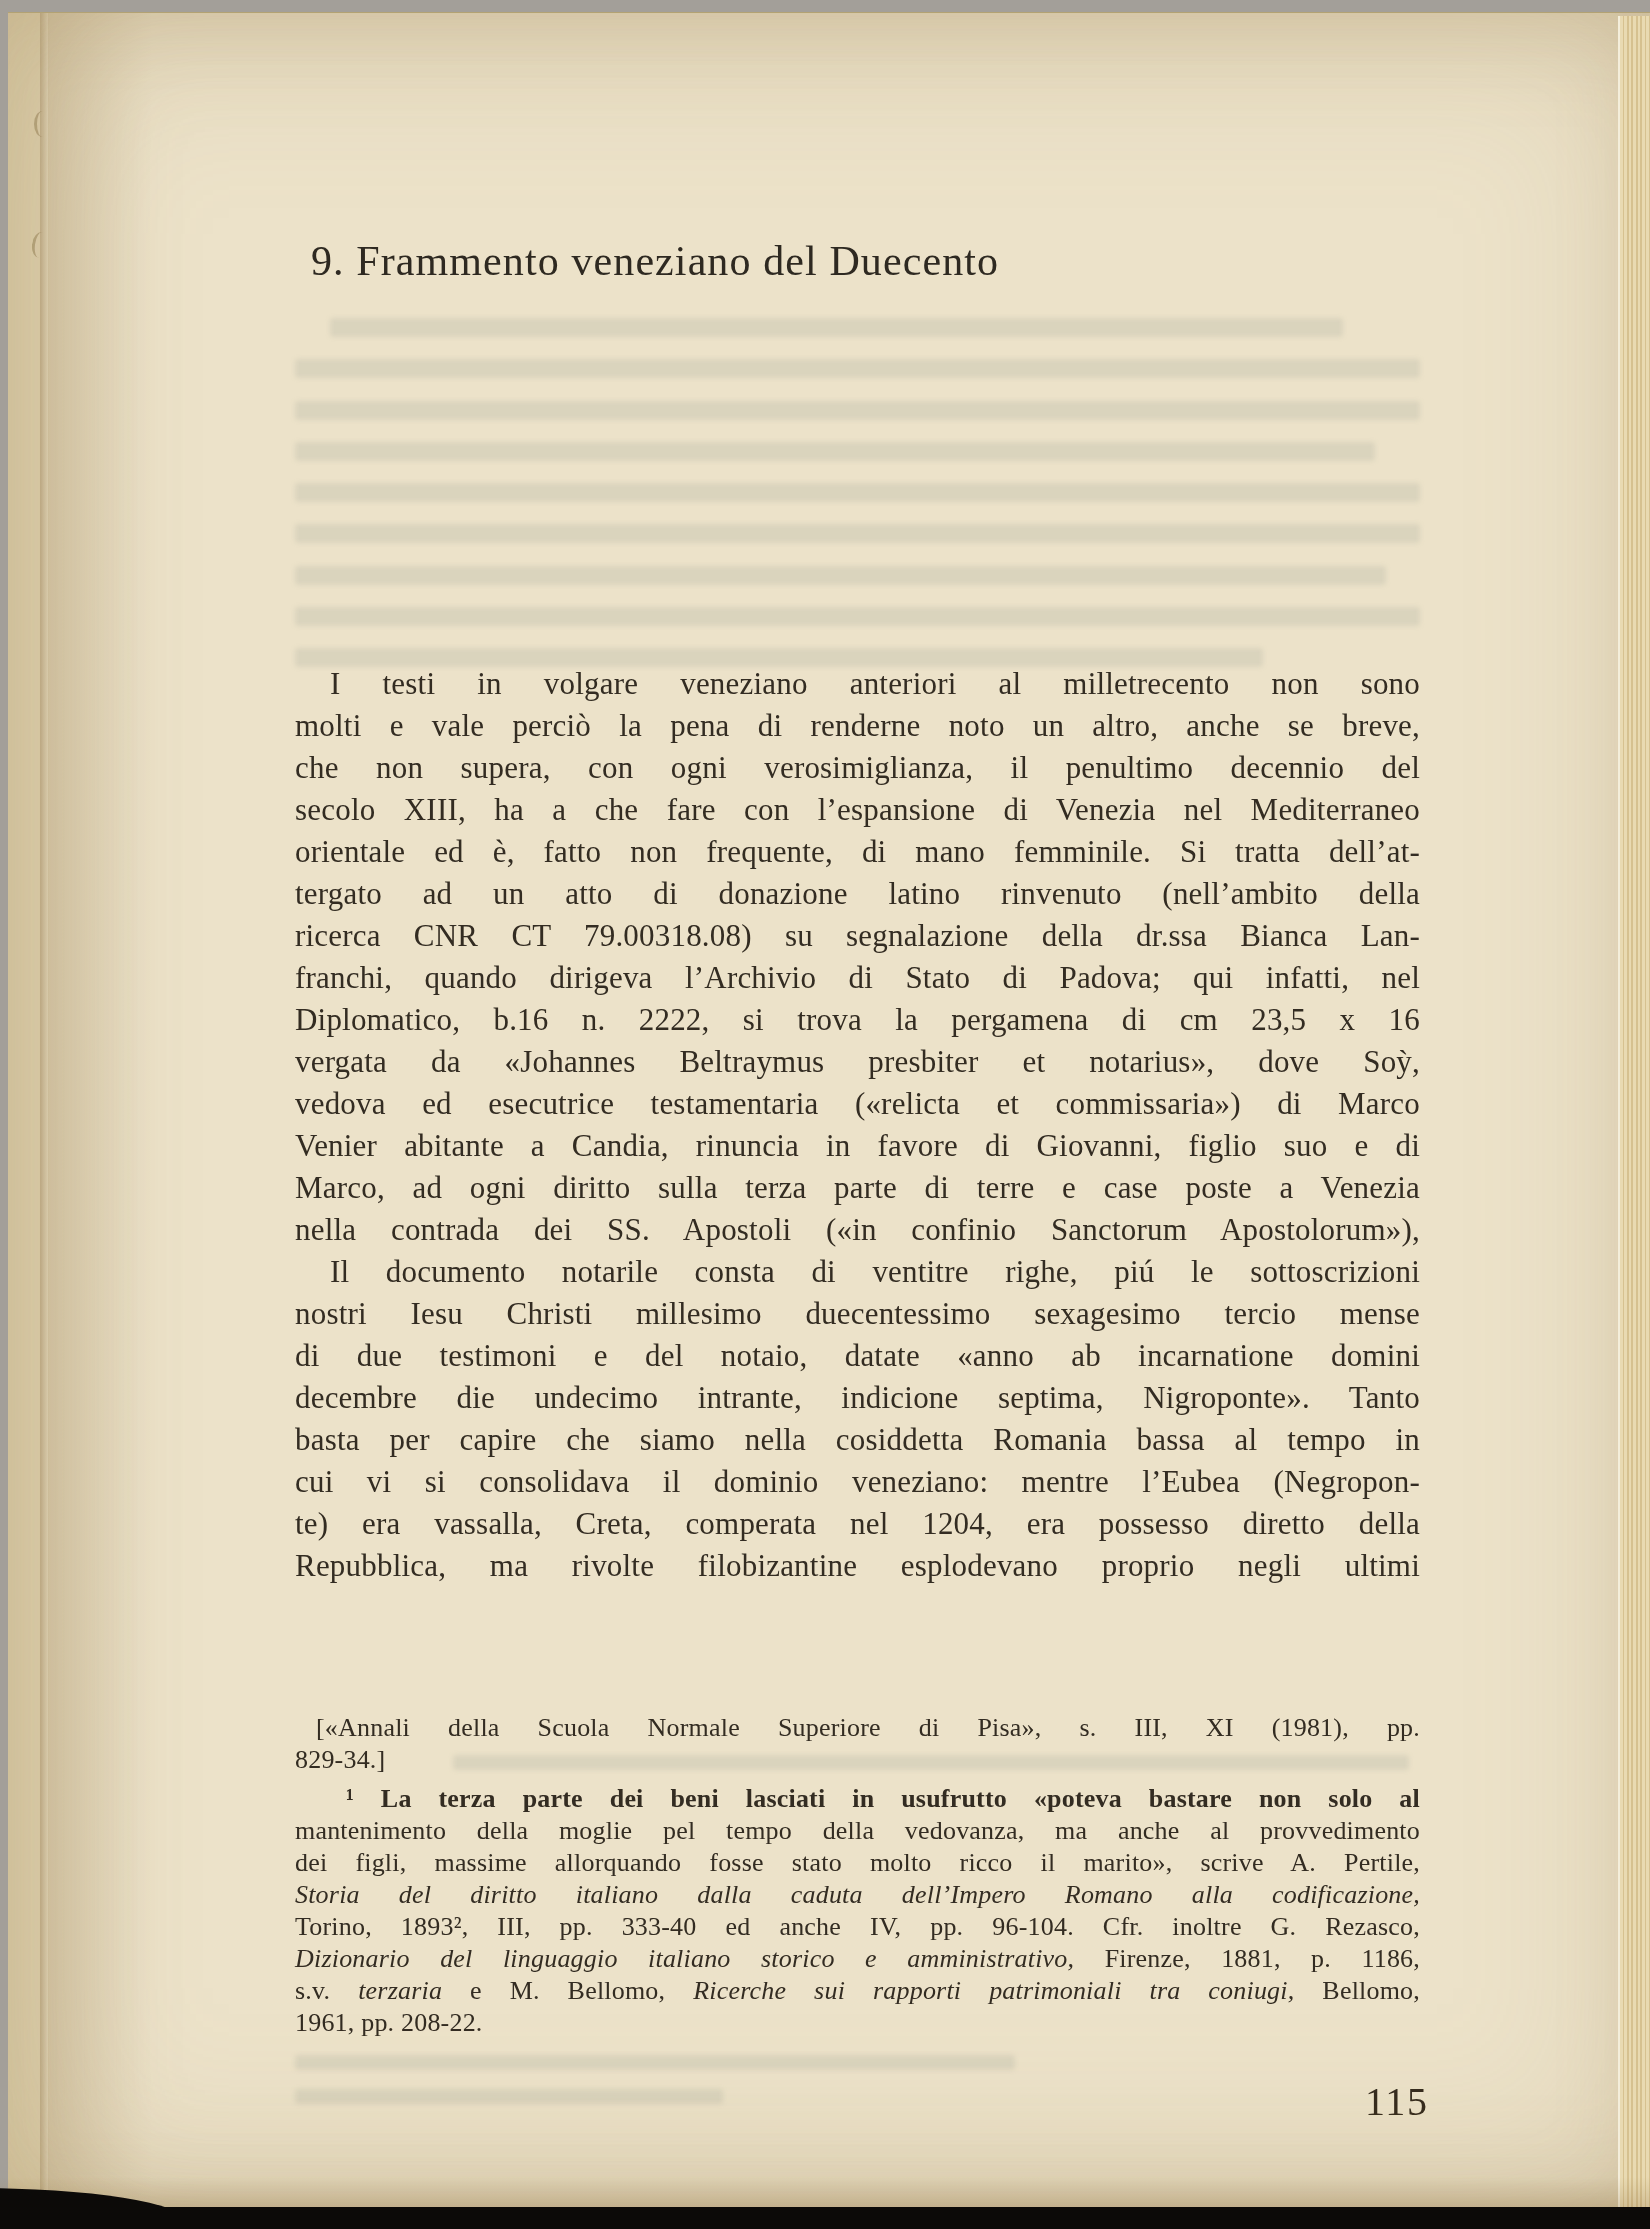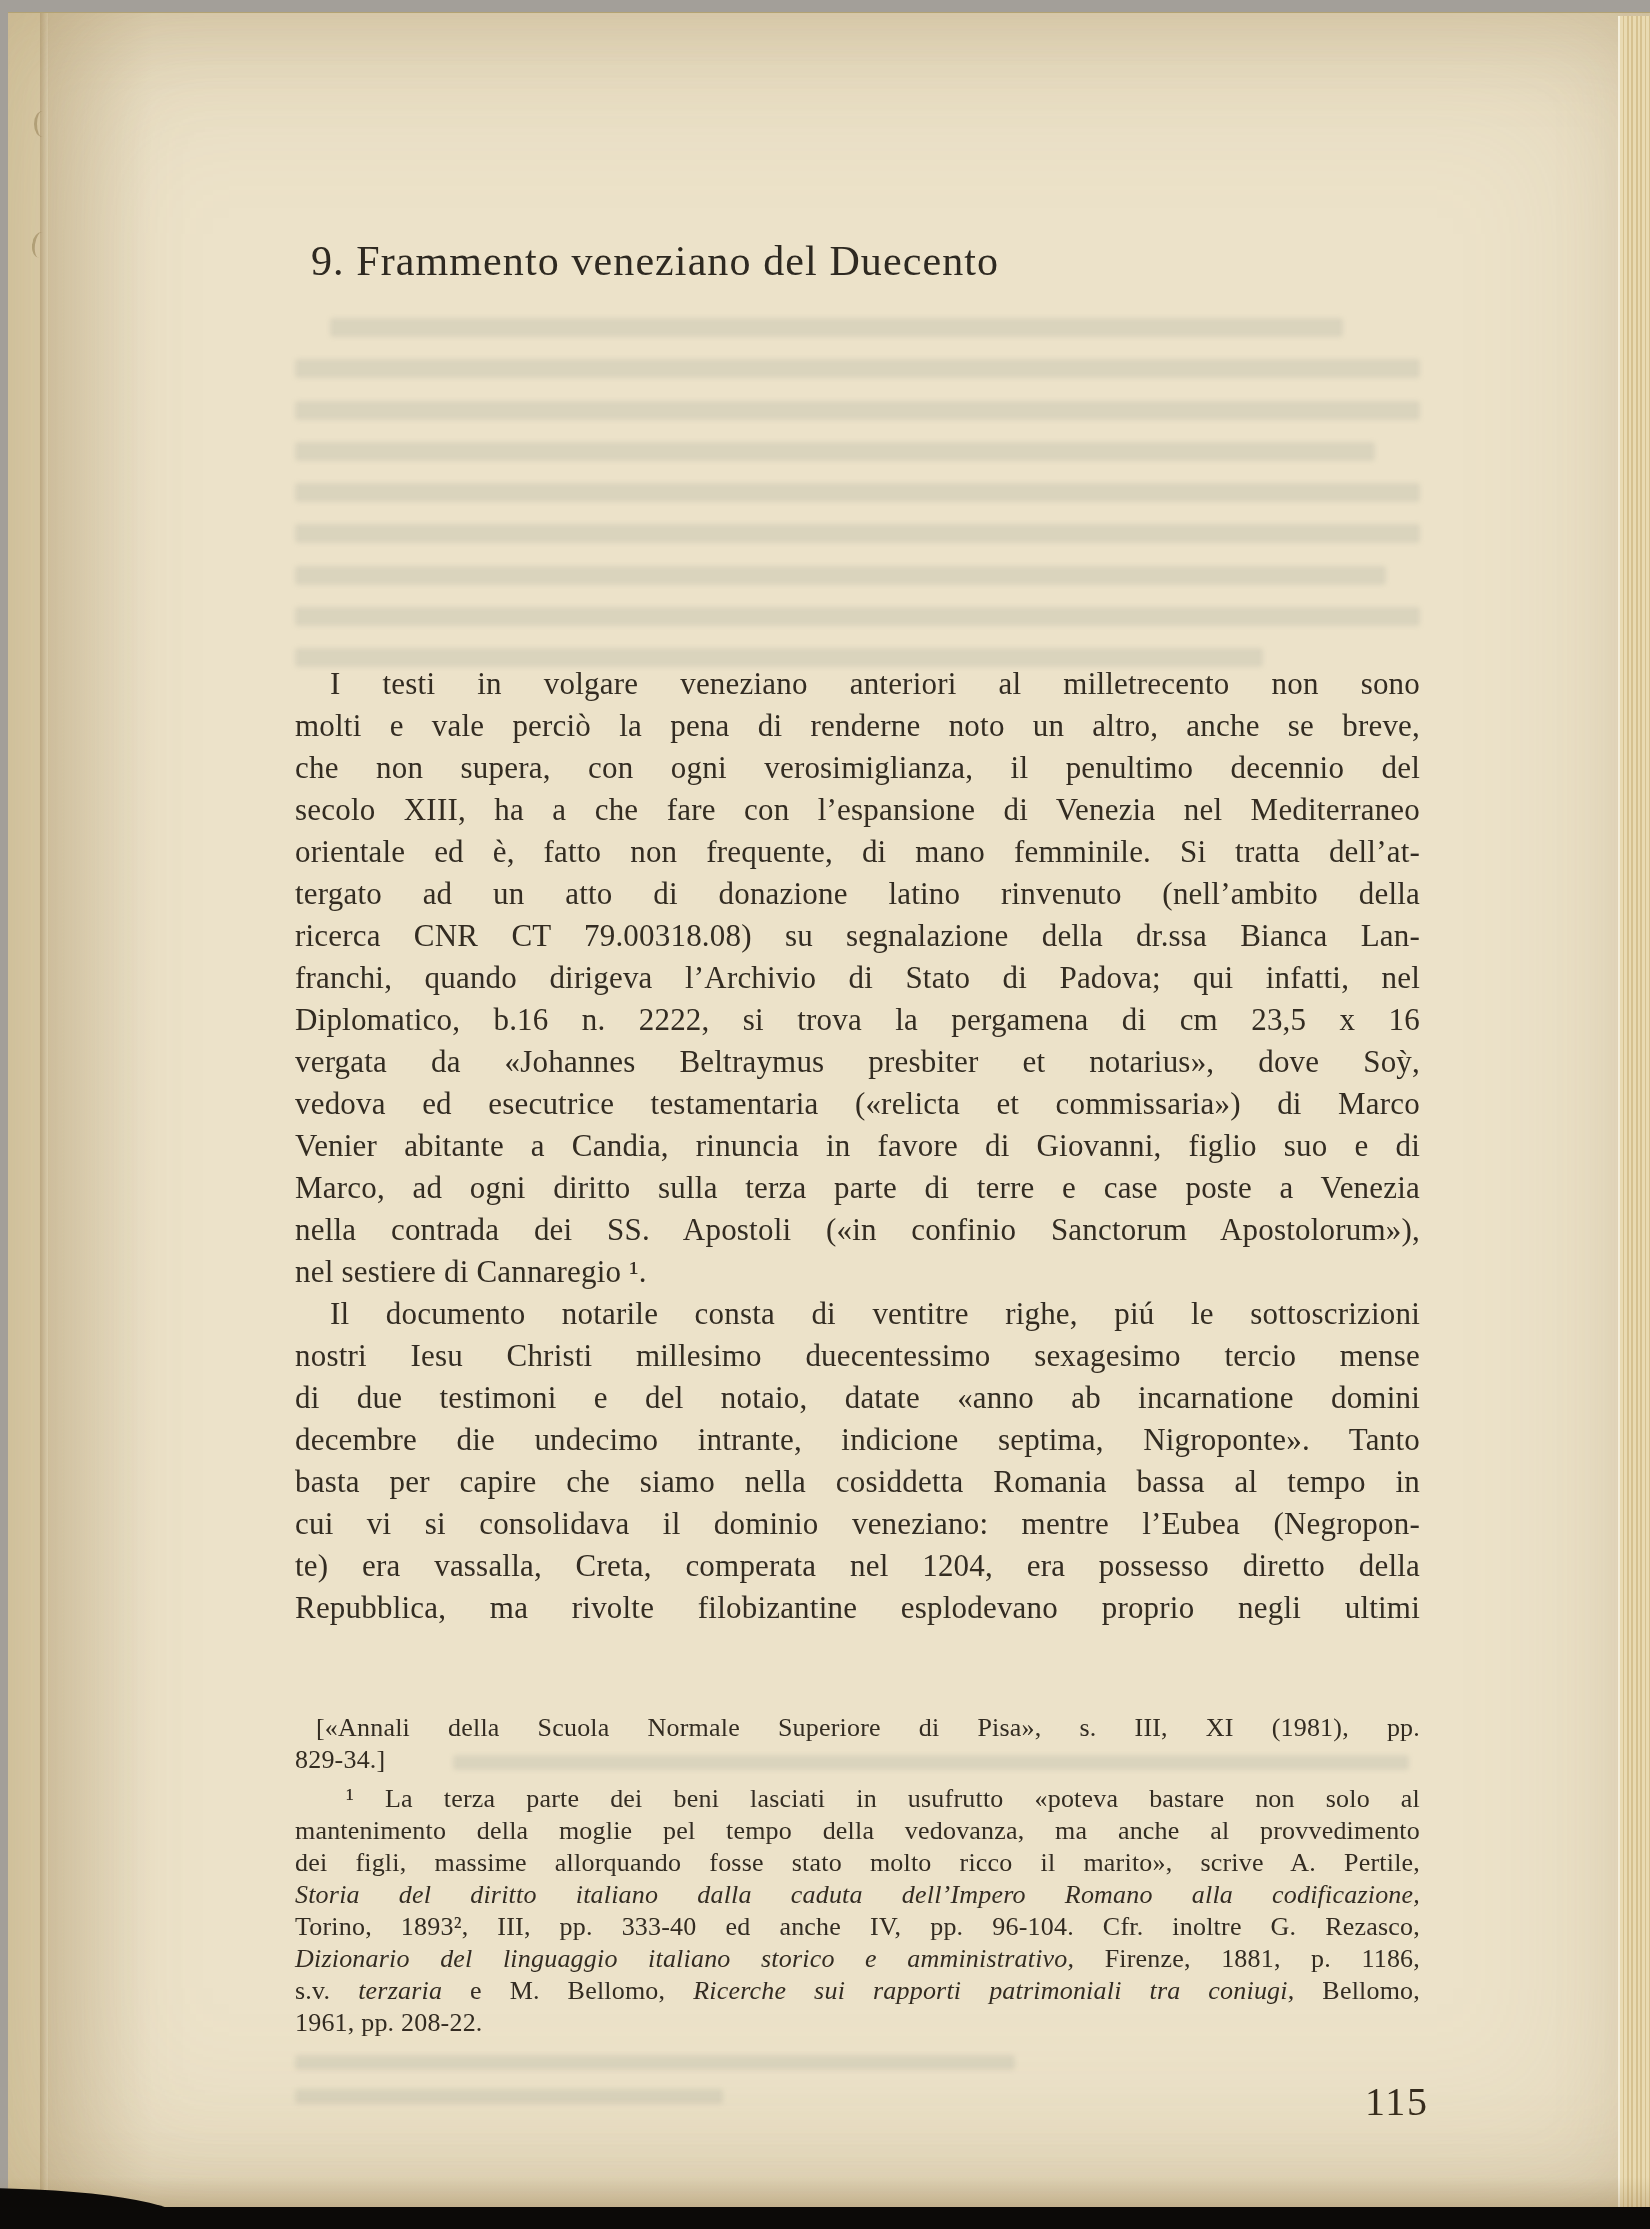--- a/index.html
+++ b/index.html
@@ -70,21 +70,21 @@
   .cite{top:1699px;font-size:26px;}
   .foot{top:1770px;font-size:26px;}
   .small-lh .tline{line-height:32px;}
   .tline{
     text-align:justify;text-align-last:justify;
     white-space:normal;letter-spacing:0.2px;
   }
   .tl-end{text-align-last:left;}
   .bodytext .tl-ind{text-indent:35px;font-family:Liberation Serif, serif;}
   .cite .tl-ind{text-indent:21px;font-family:Liberation Serif, serif;}
-  .foot .tl-ind{text-indent:51px;}
+  .foot .tl-ind{text-indent:51px;font-weight:bold;}
   .it{font-style:italic;}
   .pagenum{
     position:absolute;left:1357px;top:2065px;
     font-size:40px;letter-spacing:1.8px;color:#33291c;
   }
 </style>
 </head>
 <body>
 
 <div class="scan">
@@ -124,21 +124,20 @@
           <div class="tline"><span>orientale ed è, fatto non frequente, di mano femminile. Si tratta dell’at-</span></div>
           <div class="tline"><span>tergato ad un atto di donazione latino rinvenuto (nell’ambito della</span></div>
           <div class="tline"><span>ricerca CNR CT 79.00318.08) su segnalazione della dr.ssa Bianca Lan-</span></div>
           <div class="tline"><span>franchi, quando dirigeva l’Archivio di Stato di Padova; qui infatti, nel</span></div>
           <div class="tline"><span>Diplomatico, b.16 n. 2222, si trova la pergamena di cm 23,5 x 16</span></div>
           <div class="tline"><span>vergata da «Johannes Beltraymus presbiter et notarius», dove Soỳ,</span></div>
           <div class="tline"><span>vedova ed esecutrice testamentaria («relicta et commissaria») di Marco</span></div>
           <div class="tline"><span>Venier abitante a Candia, rinuncia in favore di Giovanni, figlio suo e di</span></div>
           <div class="tline"><span>Marco, ad ogni diritto sulla terza parte di terre e case poste a Venezia</span></div>
           <div class="tline"><span>nella contrada dei SS. Apostoli («in confinio Sanctorum Apostolorum»),</span></div>
-          <div class="tline tl-end"><span>nel sestiere di Cannaregio ¹.</span></div>
         </div>
       <div>
           <div class="tline tl-ind"><span>Il documento notarile consta di ventitre righe, piú le sottoscrizioni</span></div>
           <div class="tline"><span>nostri Iesu Christi millesimo duecentessimo sexagesimo tercio mense</span></div>
           <div class="tline"><span>di due testimoni e del notaio, datate «anno ab incarnatione domini</span></div>
           <div class="tline"><span>decembre die undecimo intrante, indicione septima, Nigroponte». Tanto</span></div>
           <div class="tline"><span>basta per capire che siamo nella cosiddetta Romania bassa al tempo in</span></div>
           <div class="tline"><span>cui vi si consolidava il dominio veneziano: mentre l’Eubea (Negropon-</span></div>
           <div class="tline"><span>te) era vassalla, Creta, comperata nel 1204, era possesso diretto della</span></div>
           <div class="tline"><span>Repubblica, ma rivolte filobizantine esplodevano proprio negli ultimi</span></div>

